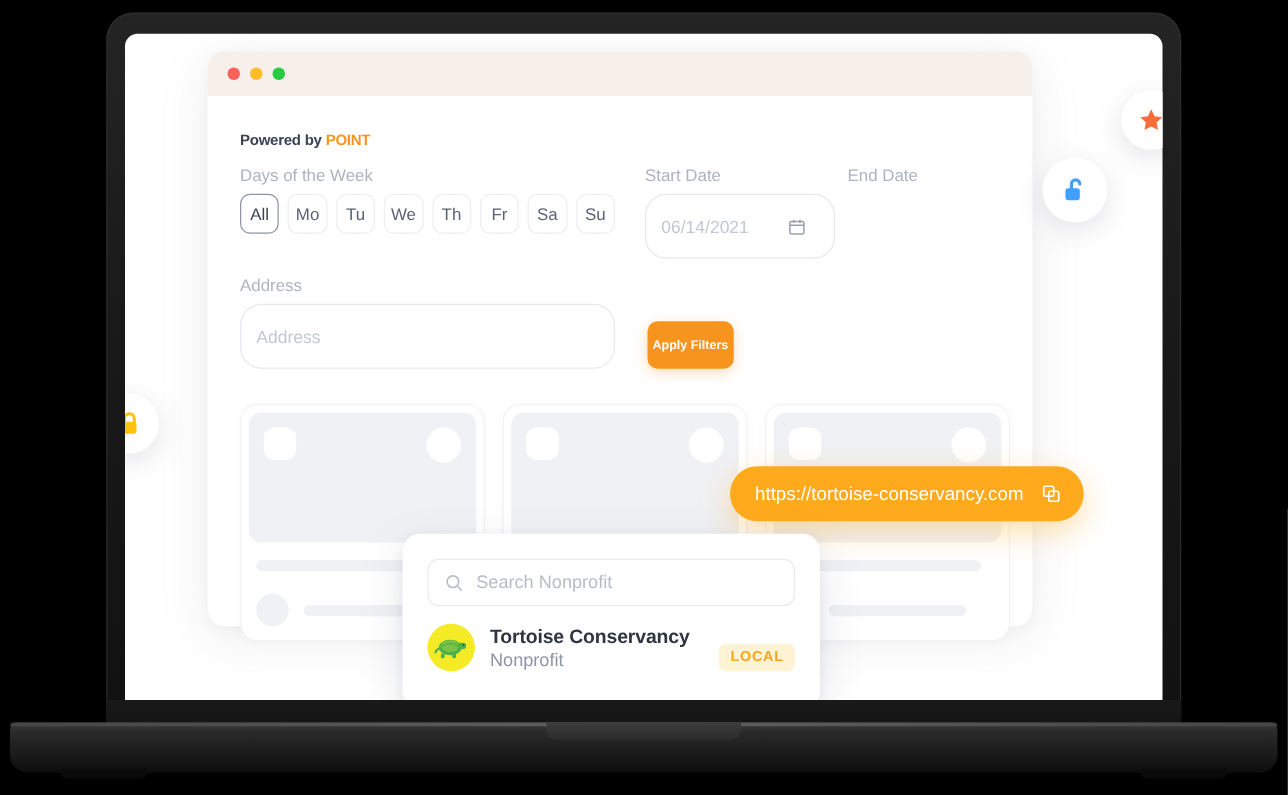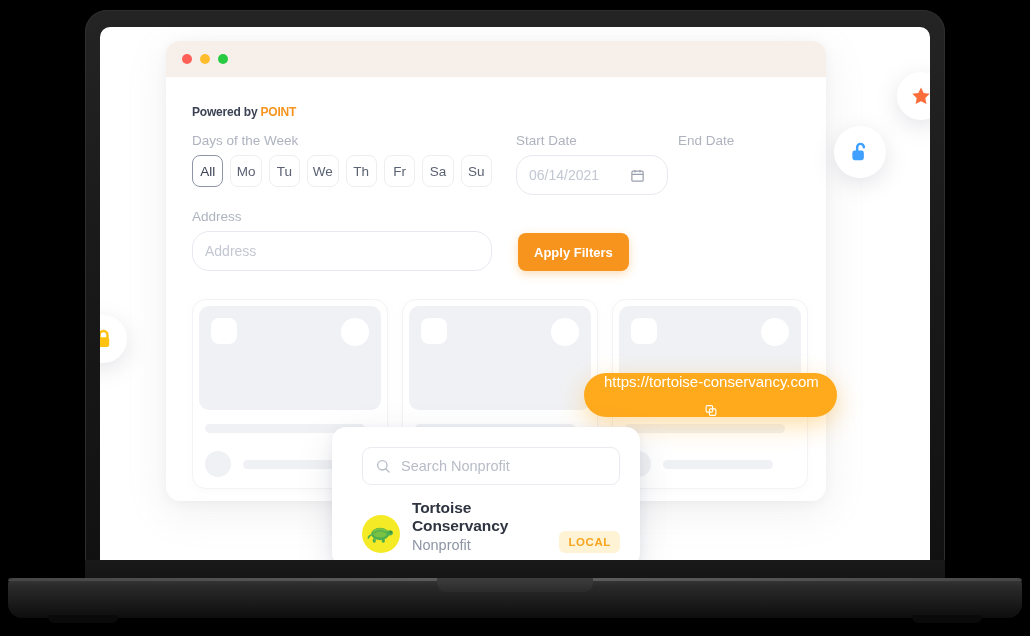--- a/index.html
+++ b/index.html
@@ -83,35 +83,35 @@
   .day-row { display:flex; gap: 7px; margin-top: 7px; }
   .day-btn {
     width: 33px; height: 32px; border-radius: 8px;
     background:#fff; border: 1px solid #eceef2;
     display:flex; align-items:center; justify-content:center;
     font-size: 13.5px; color:#5a6273; font-weight:500;
   }
   .day-btn.sel { border: 1.5px solid #8d94a5; color:#3b4254; }
 
   .inp {
-    margin-top: 7px; height: 40px; border:1px solid #e6e9ef; border-radius:17px;
+    margin-top: 7px; height: 52px; border:1px solid #e6e9ef; border-radius:17px;
     display:flex; align-items:center; padding: 0 22px 0 12px;
     font-size: 14px; color:#c2c7d2; background:#fff;
   }
   .inp .val { flex:1; }
   .cal-ico { width:15px; height:15px; color:#9aa0ad; }
 
   .row2 { display:flex; margin: 14px 0 0 26px; align-items:flex-end; }
   .col-addr { width: 300px; }
   .col-rad { width: 142px; margin-left: 24px; }
   .col-apply { margin-left: 26px; }
 
   .apply-btn {
-    height: 38px; padding: 0 16px; border-radius: 8px;
-    background:#f7941e; color:#fff; font-size:13px; font-weight:700;
+    height: 38px; padding: 0 4px; border-radius: 8px;
+    background:#f7941e; color:#fff; font-size:10px; font-weight:700;
     display:flex; align-items:center; justify-content:center;
     box-shadow: 0 3px 10px rgba(247,148,30,.32);
   }
 
   
   .cards { display:flex; gap: 14px; margin: 28px 0 0 26px; }
   .card {
     width: 196px; height: 190px; background:#fff; border:1px solid #f2f3f6;
     border-radius: 14px; padding: 0; position:relative;
     box-shadow: 0 2px 8px rgba(150,150,160,.05);
@@ -135,31 +135,29 @@
   .fab-unlock { left: 734px; top: 99px; width: 52px; height: 52px; }
   .fab-lock { left: -21px; top: 288px; width: 48px; height: 48px; }
 
   .url-pill {
     position:absolute; left: 484px; top: 346px;
     height: 44px; padding: 0 18px 0 20px;
     background:#ffaa1d; border-radius: 22px;
     display:flex; align-items:center; gap: 14px;
     color:#fff; font-size:15px; font-weight:500;
     box-shadow: 0 8px 24px rgba(255,170,29,.38);
-    flex-direction: column;
   }
   .copy-ico { width:16px; height:16px; }
 
   
   .popover {
-    position:absolute; left: 232px; top: 400px;
-    width: 308px; height: 140px; background:#fff;
+    position:absolute; left: 222px; top: 400px;
+    width: 334px; height: 140px; background:#fff;
     border-radius: 14px;
     box-shadow: 0 12px 34px rgba(120,125,145,.20), 0 2px 8px rgba(120,125,145,.10);
-    padding-left: 10px;
   }
   .search-box {
     margin: 20px 20px 0 20px; height: 38px;
     border:1px solid #e9ebf0; border-radius: 9px;
     display:flex; align-items:center; gap:10px; padding: 0 12px;
   }
   .search-box .ph { font-size:14.5px; color:#b7bcc7; }
   .search-ico { width:16px; height:16px; color:#b7bcc7; }
 
   .result { display:flex; align-items:flex-end; margin: 14px 20px 0 20px; gap: 12px; }

